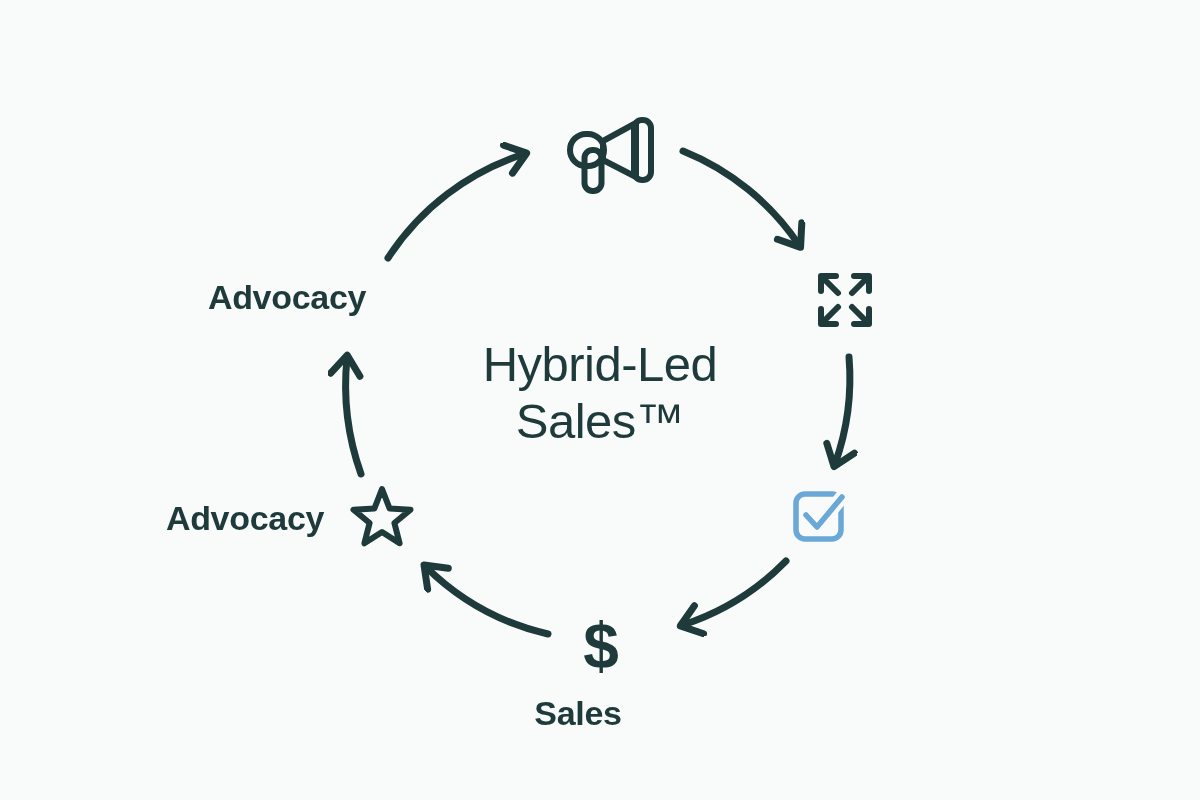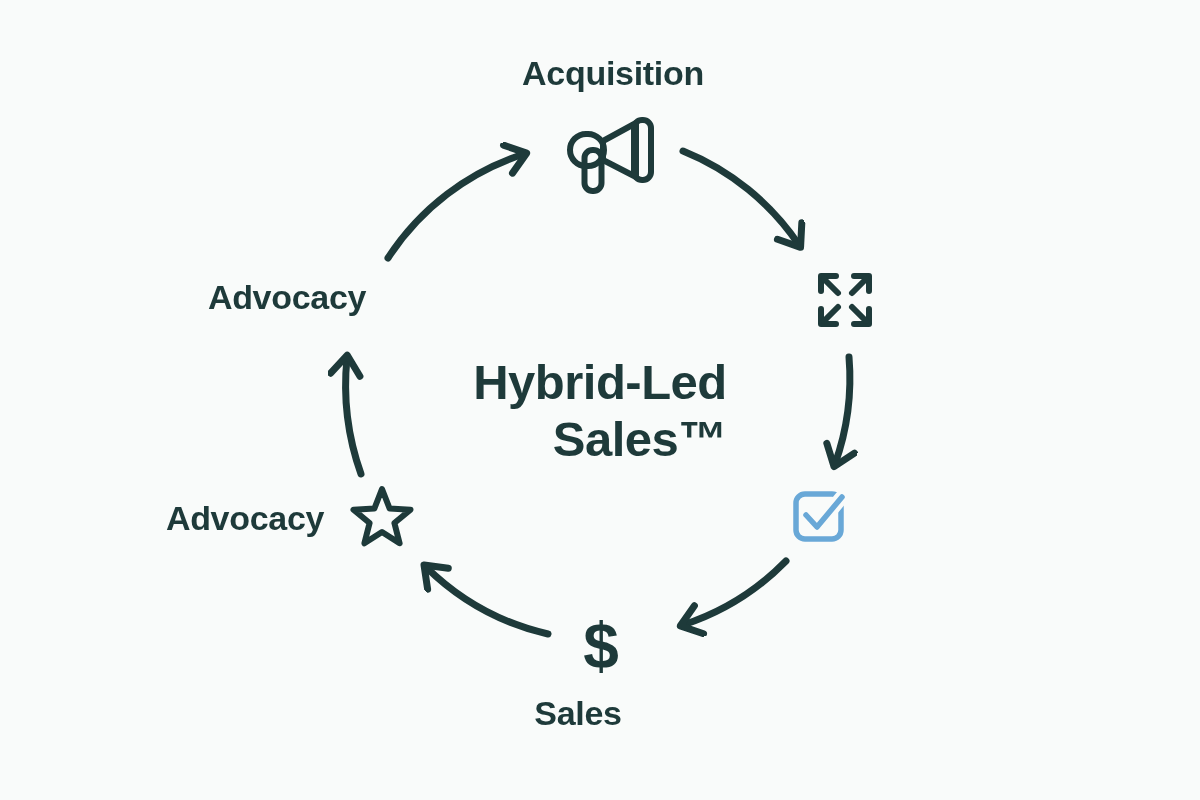--- a/index.html
+++ b/index.html
@@ -15,22 +15,22 @@
   .halo{stroke:var(--background,#f9fbfa);fill:none;}
   #arrowV path{stroke:var(--ink,#1e3a3a);fill:none;}
   .label{
     position:absolute;transform:translate(-50%,-50%);
     color:var(--ink,#1e3a3a);font-weight:700;font-size:34px;
     white-space:nowrap;letter-spacing:-0.3px;
   }
   .label.highlight{color:var(--highlight-text,#7fb3de);}
   .center-title{
     position:absolute;left:600px;top:393px;transform:translate(-50%,-50%);
-    color:var(--ink,#1e3a3a);font-weight:700;font-size:49px;line-height:1.16;
-    text-align:right;letter-spacing:-0.5px;white-space:nowrap;margin-top:18px;
+    color:var(--ink,#1e3a3a);font-weight:400;font-size:49px;line-height:1.16;
+    text-align:center;letter-spacing:-0.5px;white-space:nowrap;
   }
   .dollar{
     position:absolute;left:601px;top:646px;transform:translate(-50%,-50%);
     color:var(--ink,#1e3a3a);font-weight:700;font-size:64px;
   }
 </style>
 </head>
 <body>
 
 <div class="canvas">
@@ -71,21 +71,20 @@
 
     <g>
       <rect class="blue" x="796" y="494" width="45" height="45" rx="9" stroke-width="5.5"></rect>
       <path class="halo" d="M 806 515 L 817 527 L 842 497" stroke-width="14" stroke-linecap="round" stroke-linejoin="round"></path>
       <path class="blue" d="M 806 515 L 817 527 L 842 497" stroke-width="5.5" stroke-linecap="round" stroke-linejoin="round"></path>
     </g>
 
     <path class="ink" stroke-width="6" stroke-linejoin="round" d="M 382 489 L 389.6 508.5 L 410.5 509.7 L 394.4 523 L 399.6 543.3 L 382 532 L 364.4 543.3 L 369.6 523 L 353.5 509.7 L 374.4 508.5 Z"></path>
   </svg>
 
-  <div class="label" style="left:613px;top:73px">Acquisition</div>
 
 
 
   <div class="dollar">$</div>
   <div class="label" style="left:578px;top:713px">Sales</div>
 
   <div class="label" style="left:245px;top:518px">Advocacy</div>
 
   <div class="label" style="left:287px;top:297px">Advocacy</div>
 

